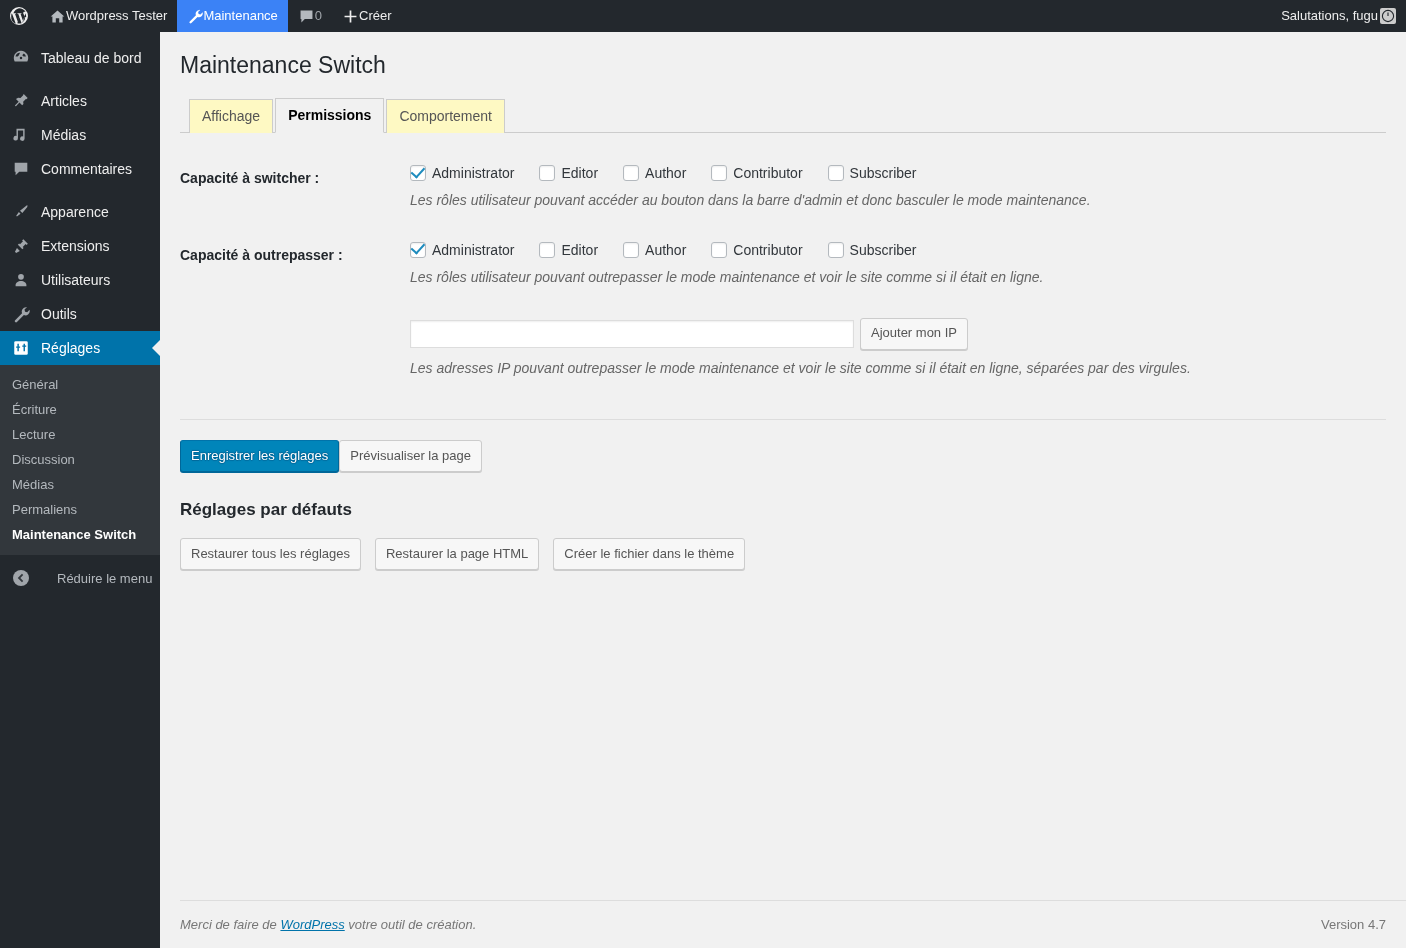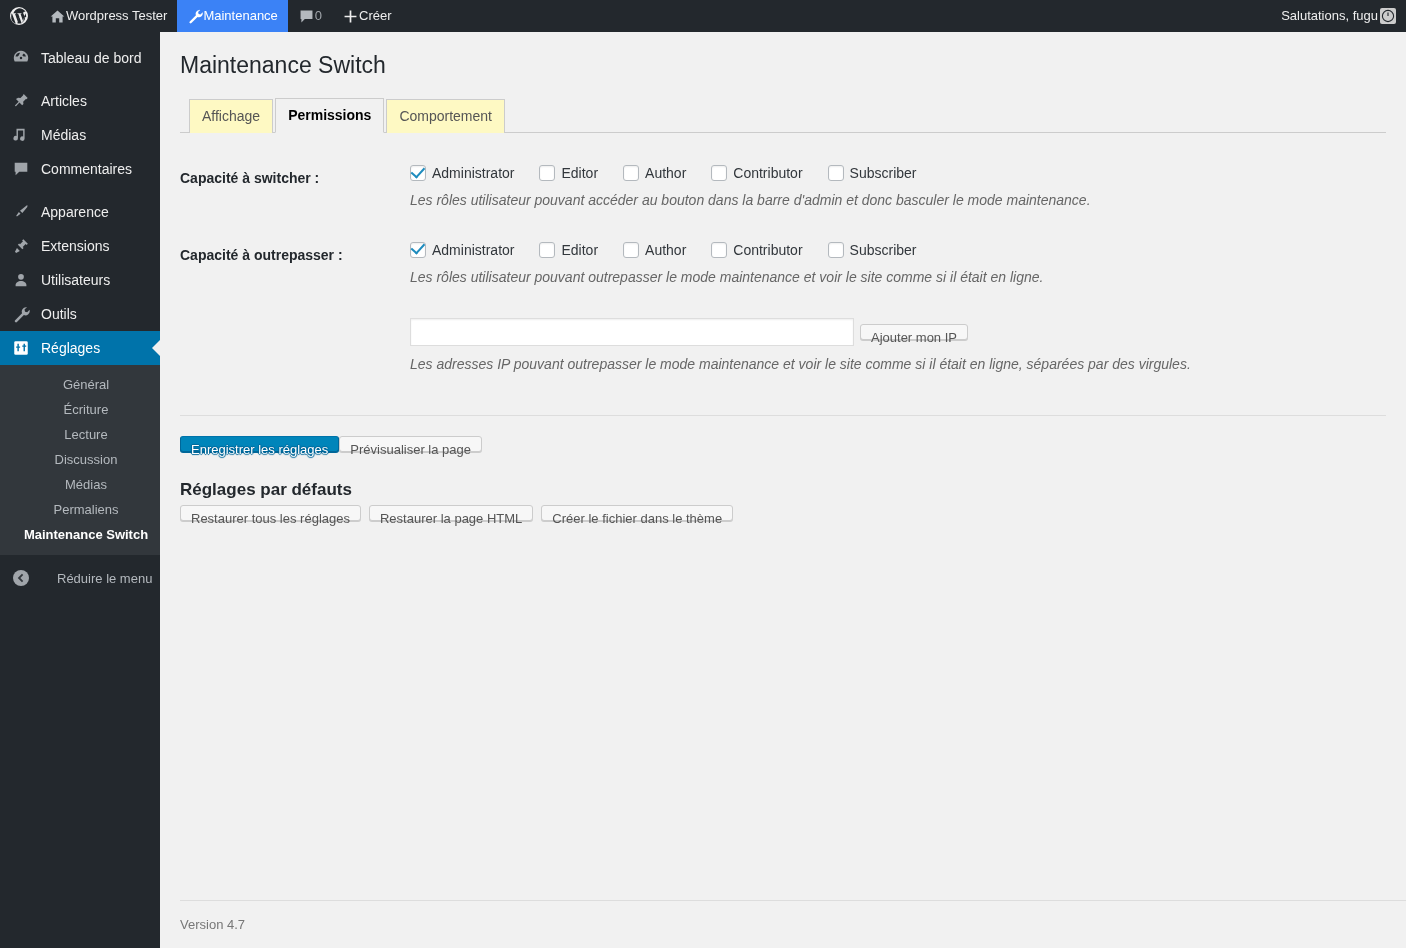--- a/index.html
+++ b/index.html
@@ -85,21 +85,20 @@
   .submenu {
     background: #32373c;
     padding: 7px 0 8px 0;
   }
   .submenu-item {
     display: block;
     padding: 5px 0 5px 12px;
     color: #b4b9be;
     font-size: 13px;
     cursor: pointer;
-    text-align: center;
   }
   .submenu-item.current { color: #fff; font-weight: bold; }
   .collapse {
     display: flex; align-items: center; gap: 26px;
     height: 34px;
     padding-left: 11px;
     color: #b4b9be;
     font-size: 13px;
     margin-top: 6px;
     cursor: pointer;
@@ -224,21 +223,21 @@
     padding: 0 8px;
     font-size: 14px;
     color: #32373c;
     font-family: "Liberation Sans", sans-serif;
   }
 
   .btn {
     display: inline-block;
     font-size: 13px;
     line-height: 26px;
-    height: 16px;
+    height: 32px;
     padding: 0 10px 1px;
     border: 1px solid #ccc;
     background: #f7f7f7;
     color: #555;
     border-radius: 3px;
     box-shadow: 0 1px 0 #ccc;
     cursor: pointer;
     font-family: "Liberation Sans", sans-serif;
     white-space: nowrap;
     vertical-align: top;
@@ -258,21 +257,21 @@
     height: 0;
   }
   .submit-row { padding: 20px 0 10px 0; display: flex; align-items: flex-start; }
   h2.sub-head {
     font-size: 17px;
     font-weight: bold;
     color: #23282d;
     margin: 18px 0 0 0;
     padding: 0;
   }
-  .defaults-row { display: flex; gap: 8px; margin-top: 5px; }
+  .defaults-row { display: flex; gap: 14px; margin-top: 18px; }
 
   
   #footer {
     position: absolute;
     left: 180px; right: 0; bottom: 0;
     height: 48px;
     border-top: 1px solid #ddd;
     display: flex;
     align-items: center;
     padding: 0 20px 0 0;
@@ -548,14 +547,17 @@
     <div class="defaults-row">
       <button class="btn">Restaurer tous les réglages</button>
       <button class="btn">Restaurer la page HTML</button>
       <button class="btn">Créer le fichier dans le thème</button>
     </div>
 
   </div>
 </div>
 
 <div id="footer">
+  <div class="left">
+    <span>Merci de faire de </span><a href="#">WordPress</a><span> votre outil de création.</span>
+  </div>
   <div class="right">Version 4.7</div>
 </div>
 
 </body></html>

